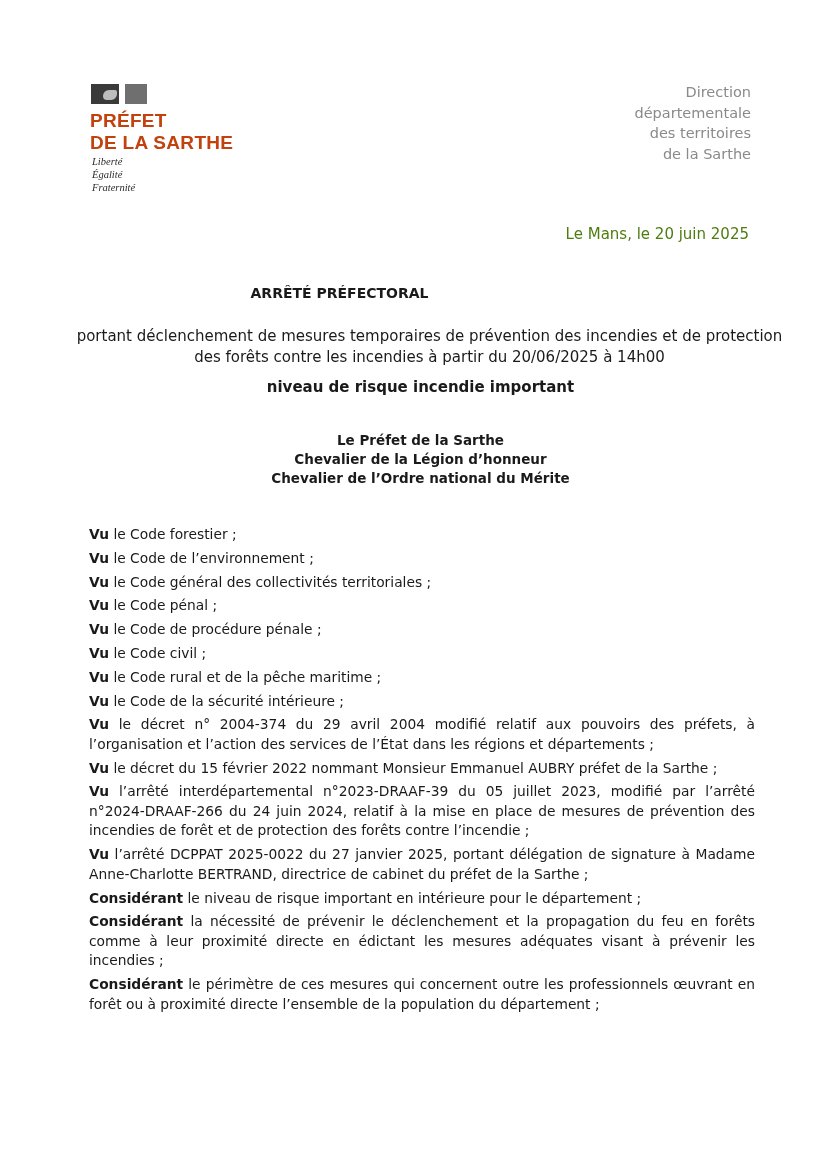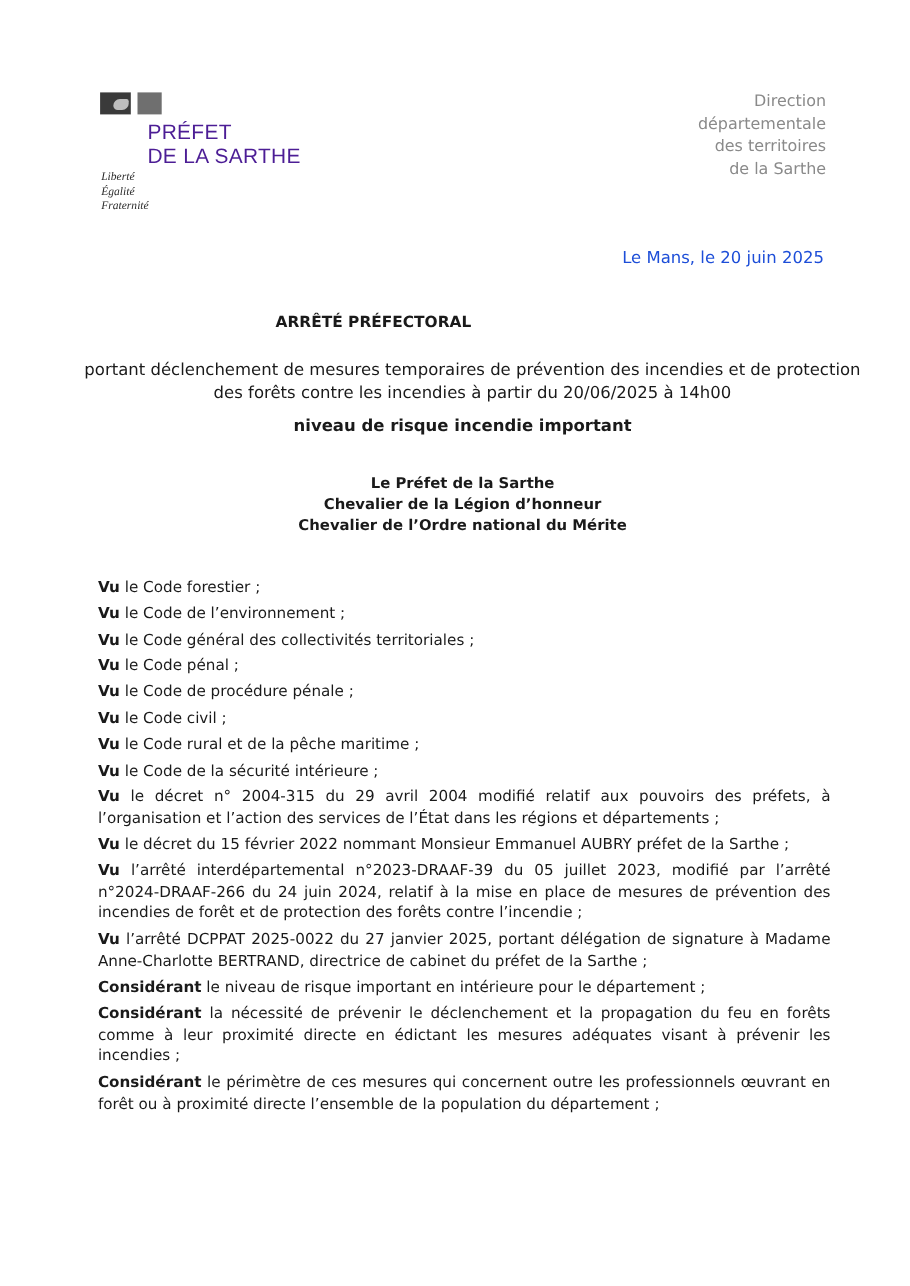--- a/index.html
+++ b/index.html
@@ -7,30 +7,30 @@
          font-family: "DejaVu Sans", sans-serif; color: #1a1a1a; }
   .abs { position: absolute; }
 
   
   .marianne { left: 91px; top: 84px; width: 56px; height: 20px; }
   .flag-left { position:absolute; left:0; top:0; width:28px; height:20px; background:#3a3a3a; }
   .flag-white { position:absolute; left:28px; top:0; width:6px; height:20px; background:#fff; }
   .flag-right { position:absolute; left:34px; top:0; width:22px; height:20px; background:#6f6f6f; }
   .flag-profile { position:absolute; left:12px; top:6px; width:14px; height:10px; background:#bdbdbd;
                   border-radius: 6px 2px 6px 4px; }
-  .prefet-name { left: 90px; top: 110px; font-family: "Liberation Sans", sans-serif; font-weight: normal;
-                 font-size: 19px; line-height: 22px; color: #4c1d95; letter-spacing: 0.3px; margin-left: 44px; }
+  .prefet-name { left: 90px; top: 110px; font-family: "Liberation Sans", sans-serif; font-weight: bold;
+                 font-size: 19px; line-height: 22px; color: #c2410c; letter-spacing: 0.3px; }
   .devise { left: 92px; top: 155px; font-family: "Liberation Serif", serif; font-style: italic;
             font-size: 10.5px; line-height: 13px; color: #2b2b2b; }
 
   
   .direction { right: 76px; top: 82px; text-align: right; font-family: "DejaVu Sans", sans-serif;
                font-size: 14.5px; line-height: 20.5px; color: #8a8a8a; }
 
-  .place-date { right: 78px; top: 225px; font-size: 15px; color: #1d4ed8; }
+  .place-date { right: 78px; top: 225px; font-size: 15px; color: #4d7c0f; }
 
   .title { left: 0; width: 679px; top: 285px; text-align: center; font-weight: bold; font-size: 14px; }
   .subtitle { left: 76px; width: 707px; top: 326px; text-align: center; font-size: 15px; line-height: 20.5px; }
   .risk { left: 0; width: 841px; top: 378px; text-align: center; font-weight: bold; font-size: 15px; }
 
   .authority { left: 0; width: 841px; top: 431px; text-align: center; font-weight: bold;
                font-size: 13.5px; line-height: 19px; }
 
   .body { left: 89px; top: 525px; width: 666px; font-size: 13.8px; line-height: 19.5px; }
   .para { margin: 0 0 4.3px 0; text-align: justify; }
@@ -79,20 +79,20 @@
 
 <div class="abs body">
   <p class="para short"><b>Vu</b><span> le Code forestier ;</span></p>
   <p class="para short"><b>Vu</b><span> le Code de l’environnement ;</span></p>
   <p class="para short"><b>Vu</b><span> le Code général des collectivités territoriales ;</span></p>
   <p class="para short"><b>Vu</b><span> le Code pénal ;</span></p>
   <p class="para short"><b>Vu</b><span> le Code de procédure pénale ;</span></p>
   <p class="para short"><b>Vu</b><span> le Code civil ;</span></p>
   <p class="para short"><b>Vu</b><span> le Code rural et de la pêche maritime ;</span></p>
   <p class="para short"><b>Vu</b><span> le Code de la sécurité intérieure ;</span></p>
-  <p class="para"><b>Vu</b><span> le décret n° 2004-315 du 29 avril 2004 modifié relatif aux pouvoirs des préfets, à l’organisation et l’action des services de l’État dans les régions et départements ;</span></p>
+  <p class="para"><b>Vu</b><span> le décret n° 2004-374 du 29 avril 2004 modifié relatif aux pouvoirs des préfets, à l’organisation et l’action des services de l’État dans les régions et départements ;</span></p>
   <p class="para short"><b>Vu</b><span> le décret du 15 février 2022 nommant Monsieur Emmanuel AUBRY préfet de la Sarthe ;</span></p>
   <p class="para"><b>Vu</b><span> l’arrêté interdépartemental n°2023-DRAAF-39 du 05 juillet 2023, modifié par l’arrêté n°2024-DRAAF-266 du 24 juin 2024, relatif à la mise en place de mesures de prévention des incendies de forêt et de protection des forêts contre l’incendie ;</span></p>
   <p class="para"><b>Vu</b><span> l’arrêté DCPPAT 2025-0022 du 27 janvier 2025, portant délégation de signature à Madame Anne-Charlotte BERTRAND, directrice de cabinet du préfet de la Sarthe ;</span></p>
   <p class="para short"><b>Considérant</b><span> le niveau de risque important en intérieure pour le département ;</span></p>
   <p class="para"><b>Considérant</b><span> la nécessité de prévenir le déclenchement et la propagation du feu en forêts comme à leur proximité directe en édictant les mesures adéquates visant à prévenir les incendies ;</span></p>
   <p class="para"><b>Considérant</b><span> le périmètre de ces mesures qui concernent outre les professionnels œuvrant en forêt ou à proximité directe l’ensemble de la population du département ;</span></p>
 </div>
 
 </body></html>

